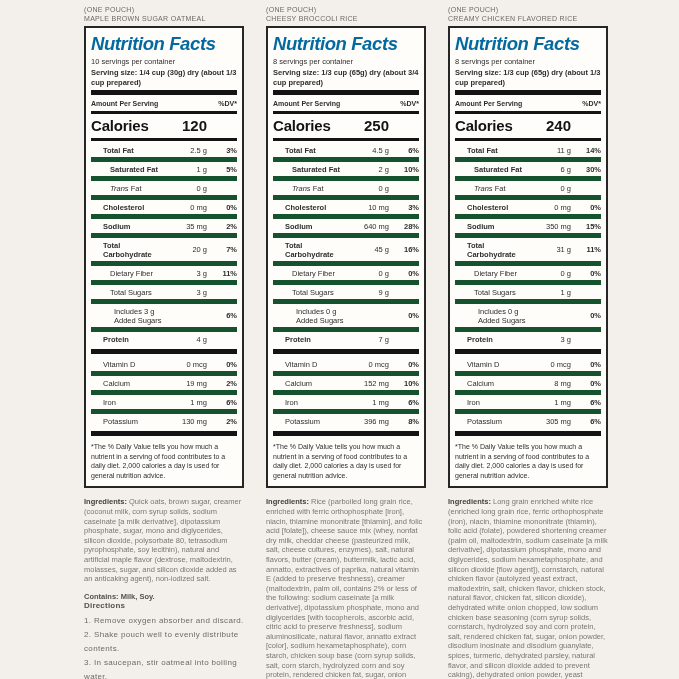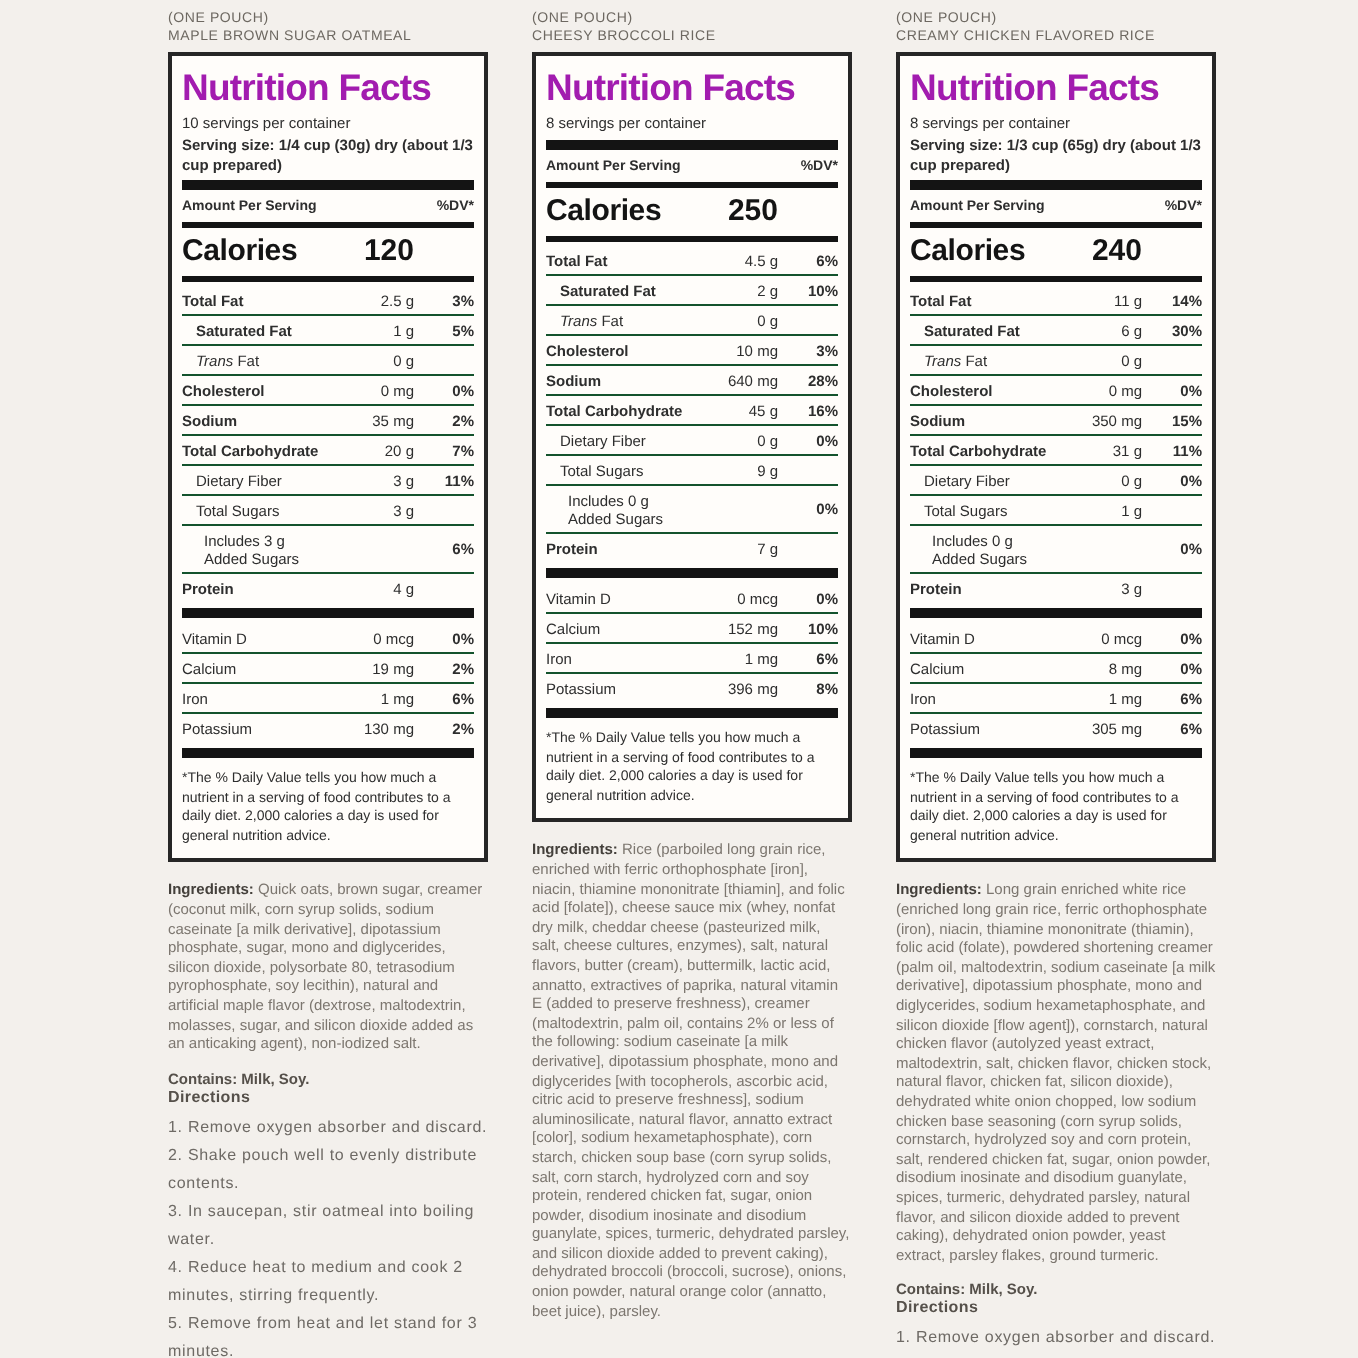--- a/index.html
+++ b/index.html
@@ -6,34 +6,34 @@
   body{
     width:679px;height:679px;overflow:hidden;
     background:#f3f0ec;
     font-family:"Liberation Sans", sans-serif;
     -webkit-font-smoothing:antialiased;
   }
   .wrap{display:flex;gap:22px;padding:5px 0 0 84px;}
   .panel{width:160px;flex:0 0 160px;color:#2e2e2e;}
   .pouch{font-size:7px;line-height:9px;letter-spacing:.3px;color:#6d6861;text-transform:uppercase;margin-bottom:3px;}
   .nf-box{background:#fffdfa;border:2px solid #262626;padding:5px 5px 6px 5px;}
-  .nf-title{font-size:18.5px;font-weight:800;letter-spacing:-.4px;color:#a21caf;line-height:1.05;margin:1px 0 4px 0;}
+  .nf-title{font-size:18.5px;font-weight:800;letter-spacing:-.4px;color:#0369a1;line-height:1.05;margin:1px 0 4px 0;font-style:italic;}
   .nf-servings{font-size:7.5px;line-height:10px;color:#2e2e2e;}
   .nf-servsize{font-size:7.5px;line-height:9.5px;font-weight:700;margin-top:1px;}
   .bar{background:#141414;}
   .bar.thick{height:5px;margin:3px 0;}
   .bar.med{height:3px;margin:2px 0;}
   .nf-aps{display:flex;justify-content:space-between;font-size:7px;font-weight:700;padding:2px 0;}
   .cal-row{display:flex;align-items:flex-end;padding:1px 0 2px 0;}
   .cal-label{flex:1;font-size:15px;font-weight:800;color:#141414;letter-spacing:-.2px;}
   .cal-val{width:44px;text-align:right;font-size:15px;font-weight:800;color:#141414;}
   .cal-spacer{width:30px;}
-  .row{display:flex;align-items:center;border-top:1px solid #14532d;padding:2.5px 0;font-size:7.5px;line-height:9px;}
+  .row{display:flex;align-items:center;border-top:5px solid #14532d;padding:2.5px 0;font-size:7.5px;line-height:9px;}
   .rows .row:first-child{border-top:none;}
-  .row .name{flex:1;}
+  .row .name{flex:1;margin-left:12px;}
   .row .amt{width:44px;text-align:right;}
   .row .dv{width:30px;text-align:right;font-weight:700;}
   .row.b .name{font-weight:700;}
   .row.ind1 .name{padding-left:7px;}
   .row.ind2 .name{padding-left:11px;}
   .footnote{font-size:7px;line-height:9.5px;color:#2e2e2e;padding-top:3px;}
   .ingredients{font-size:7.5px;line-height:9.6px;color:#7c766f;margin:9px 0 0 0;}
   .ing-label{color:#44403b;font-weight:700;}
   .contains{font-size:7.5px;font-weight:700;color:#55504a;margin:8px 0 0 0;}
   .dir-title{font-size:8px;font-weight:700;color:#55504a;letter-spacing:.2px;}
@@ -156,20 +156,21 @@
   </section>
 
   <section class="panel">
     <div class="pouch">
       <div>(ONE POUCH)</div>
       <div>CHEESY BROCCOLI RICE</div>
     </div>
     <div class="nf-box">
       <div class="nf-title">Nutrition Facts</div>
       <div class="nf-servings">8 servings per container</div>
+      <div class="nf-servsize">Serving size: 1/3 cup (65g) dry (about 3/4 cup prepared)</div>
       <div class="bar thick"></div>
       <div class="nf-aps">
         <span>Amount Per Serving</span>
         <span>%DV*</span>
       </div>
       <div class="bar med"></div>
       <div class="cal-row">
         <span class="cal-label">Calories</span>
         <span class="cal-val">250</span>
         <span class="cal-spacer"></span>

